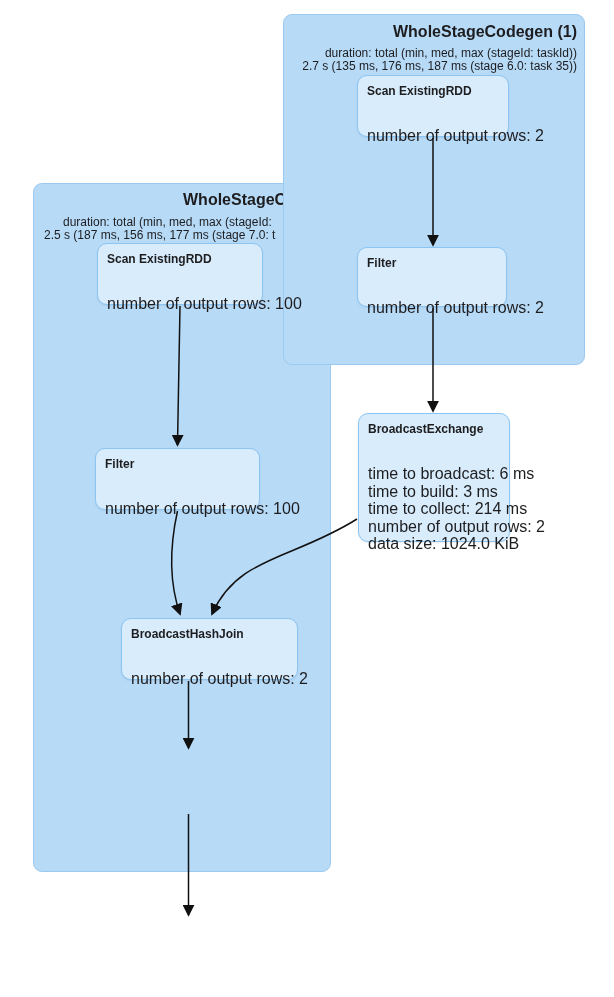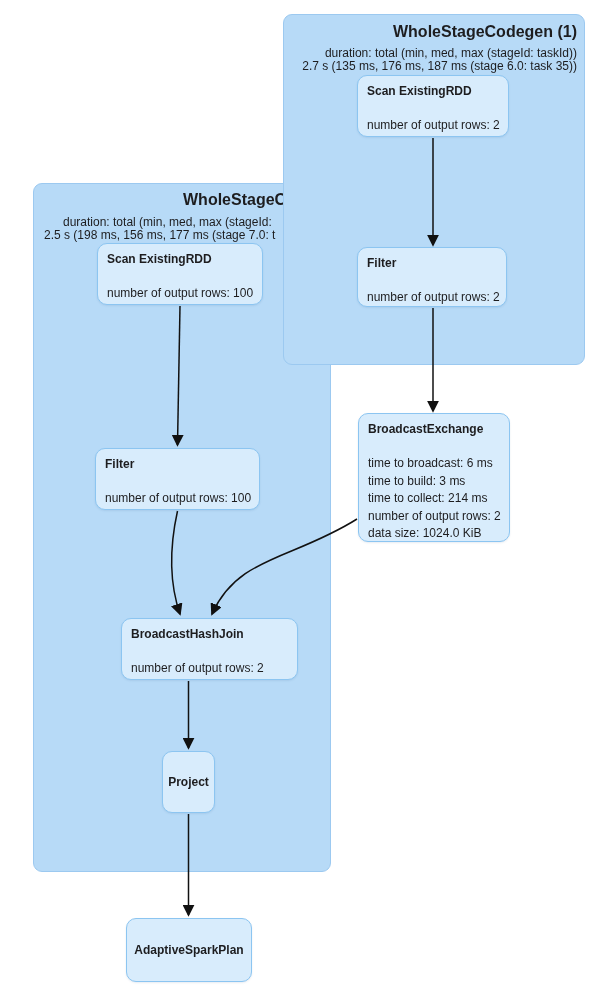--- a/index.html
+++ b/index.html
@@ -49,40 +49,40 @@
     border-radius:10px;
     padding:9px 9px 5px 9px;
     z-index:4;
     box-shadow:0 1px 2px rgba(60,100,150,0.12);
   }
   .node .ntitle{
     font-size:12px;font-weight:700;line-height:13px;
     white-space:nowrap;
   }
   .node .nmetrics{
-    margin-top:19px;
-    font-size:12px;line-height:17.5px;
+    margin-top:29px;
+    font-size:16px;line-height:17.5px;
     white-space:nowrap;
   }
   .node.center{
     display:flex;align-items:center;justify-content:center;
     padding:0;
   }
   .z1{z-index:1;}
   .z2{z-index:2;}
 </style>
 </head>
 <body>
 
 <div class="canvas">
 
   <div class="cluster z1" style="left:33px;top:183px;width:298px;height:689px;">
     <div class="ctitle" style="left:149px;top:9px;">WholeStageCode</div>
     <div class="cdur" style="left:29px;top:32px;">duration: total (min, med, max (stageId:</div>
-    <div class="cdur" style="left:10px;top:44.5px;">2.5 s (198 ms, 156 ms, 177 ms (stage 7.0: t</div>
+    <div class="cdur" style="left:10px;top:44.5px;">2.5 s (187 ms, 156 ms, 177 ms (stage 7.0: t</div>
   </div>
 
   <div class="cluster z2" style="left:283px;top:14px;width:302px;height:351px;">
     <div class="ctitle right-al" style="right:7px;top:10px;">WholeStageCodegen (1)</div>
     <div class="cdur right-al" style="right:7px;top:32px;">duration: total (min, med, max (stageId: taskId))</div>
     <div class="cdur right-al" style="right:7px;top:44.5px;">2.7 s (135 ms, 176 ms, 187 ms (stage 6.0: task 35))</div>
   </div>
 
   <svg class="edges" width="614" height="997" viewBox="0 0 614 997">
     <defs>
@@ -140,21 +140,15 @@
     </div>
   </div>
 
   <div class="node" style="left:121px;top:618px;width:177px;height:62px;">
     <div class="ntitle">BroadcastHashJoin</div>
     <div class="nmetrics">
       <div>number of output rows: 2</div>
     </div>
   </div>
 
-  <div class="node center" style="left:162px;top:751px;width:53px;height:62px;">
-    <div class="ntitle">Project</div>
-  </div>
 
-  <div class="node center" style="left:126px;top:918px;width:126px;height:64px;">
-    <div class="ntitle">AdaptiveSparkPlan</div>
-  </div>
 
 </div>
 
 </body></html>

